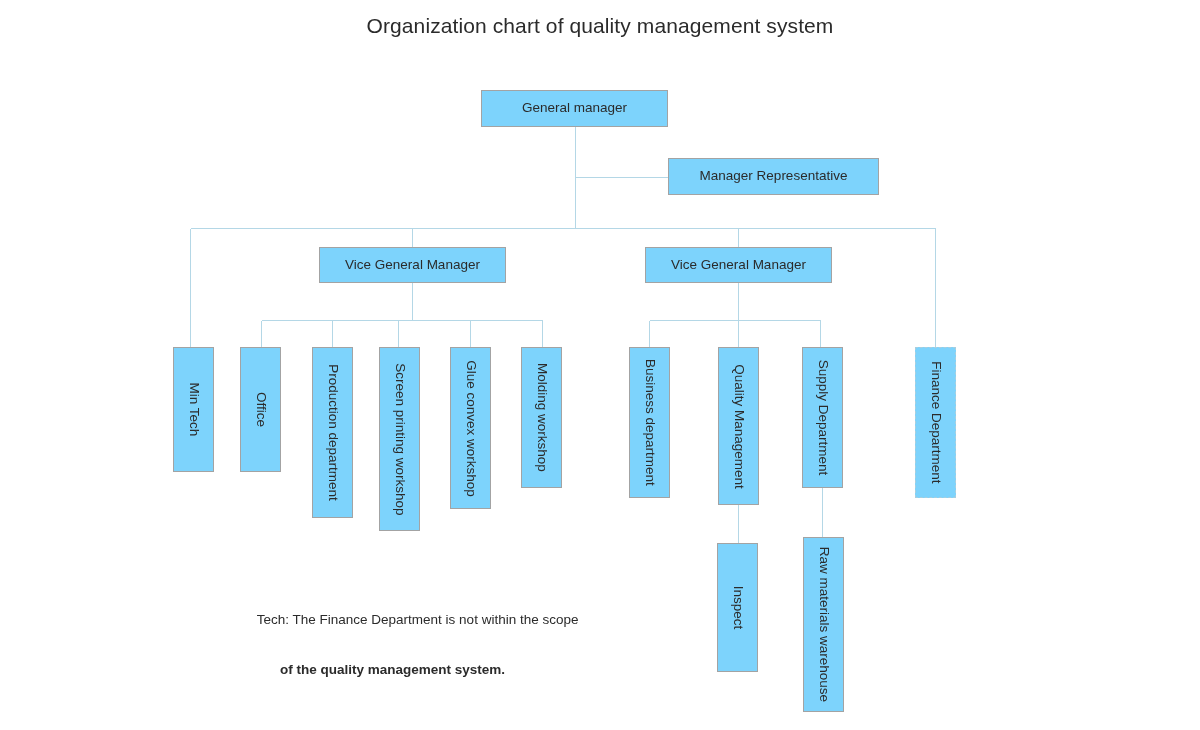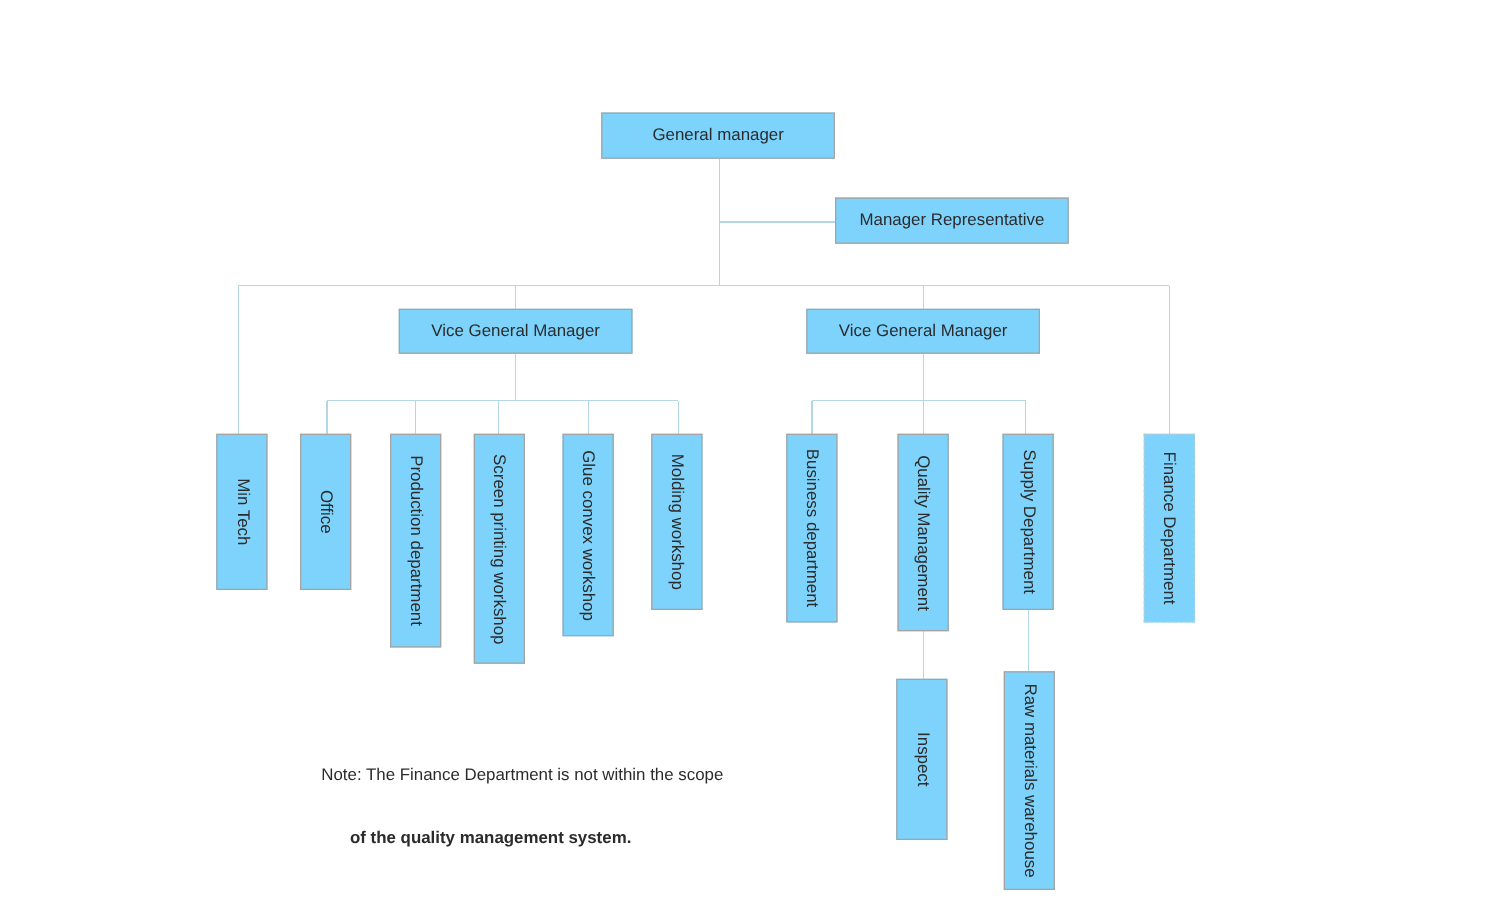--- a/index.html
+++ b/index.html
@@ -67,20 +67,21 @@
     stroke-width:1;
     fill:none;
     shape-rendering:crispEdges;
   }
 </style>
 </head>
 <body>
 
 <div id="chart">
 
+  <div class="title">Organization chart of quality management system</div>
 
   <svg class="links" viewBox="0 0 1200 730">
 
     <line x1="575.5" y1="127" x2="575.5" y2="228"></line>
 
     <line x1="575.5" y1="177.5" x2="668" y2="177.5"></line>
 
     <line x1="190.5" y1="228.5" x2="935.5" y2="228.5"></line>
 
     <line x1="190.5" y1="228.5" x2="190.5" y2="347"></line>
@@ -106,21 +107,21 @@
 
     <line x1="738.5" y1="505" x2="738.5" y2="543"></line>
 
     <line x1="822.5" y1="488" x2="822.5" y2="537"></line>
   </svg>
 
   <div class="node" style="left:481px;top:90px;width:187px;height:37px;">
     <span class="lbl">General manager</span>
   </div>
 
-  <div class="node" style="left:668px;top:158px;width:187px;height:37px;">
+  <div class="node" style="left:668px;top:158px;width:211px;height:37px;">
     <span class="lbl">Manager Representative</span>
   </div>
 
   <div class="node" style="left:319px;top:247px;width:187px;height:36px;">
     <span class="lbl">Vice General Manager</span>
   </div>
 
   <div class="node" style="left:645px;top:247px;width:187px;height:36px;">
     <span class="lbl">Vice General Manager</span>
   </div>
@@ -167,17 +168,17 @@
 
   <div class="node vert" style="left:717px;top:543px;width:41px;height:129px;">
     <span class="lbl">Inspect</span>
   </div>
 
   <div class="node vert" style="left:803px;top:537px;width:41px;height:175px;">
     <span class="lbl">Raw materials warehouse</span>
   </div>
 
   <div class="note" style="left:242px;top:583px;">
-    <span>Note: The Finance Department is not within the scope</span>
+    <span>Tech: The Finance Department is not within the scope</span>
     <span class="l2">of the quality management system.</span>
   </div>
 
 </div>
 
 </body></html>

